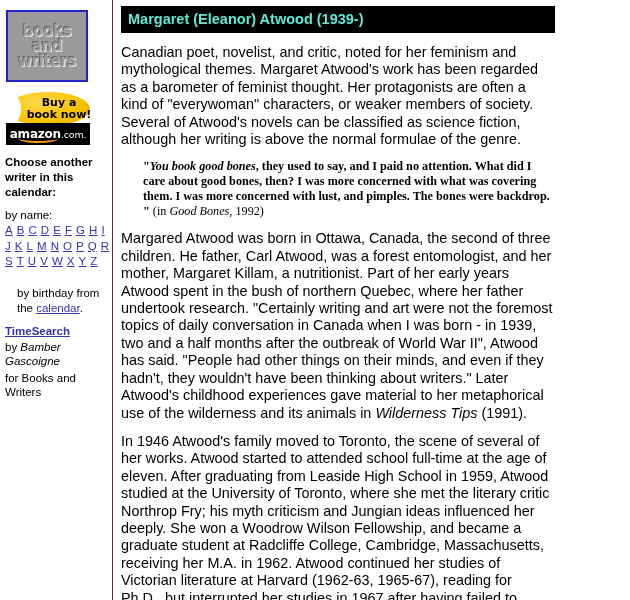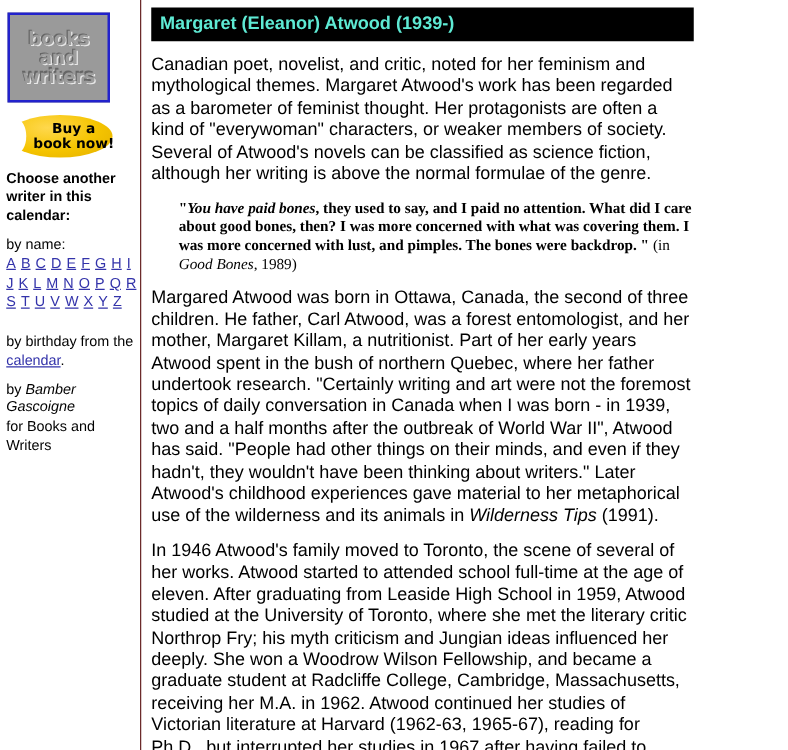--- a/index.html
+++ b/index.html
@@ -140,21 +140,21 @@
     line-height: 1.35;
     word-spacing: 1px;
   }
   .alpha a {
     color: #3333aa;
     text-decoration: underline;
     font-size: 11.5px;
     font-weight: normal;
   }
   .sb-para {
-    margin: 0 0 8px 1px;
+    margin: 0 0 8px 13px;
     font-size: 11.5px;
     line-height: 1.3;
   }
   .sb-para a, .sb-link {
     color: #3333aa;
     text-decoration: underline;
   }
   .sb-strong-link {
     font-weight: bold;
     color: #3333aa;
@@ -218,20 +218,24 @@
     <div class="logo-box">
       <div class="logo-line">books</div>
       <div class="logo-line">and</div>
       <div class="logo-line">writers</div>
     </div>
 
     <div class="amazon-badge">
       <div class="amz-oval">
         <div class="amz-l1">Buy a</div>
         <div class="amz-l2">book now!</div>
+      </div>
+      <div class="amz-bar">
+        <div class="amz-word"><b>amazon</b><span>.com.</span></div>
+        <div class="amz-swoosh"></div>
       </div>
     </div>
 
     <div class="sb-heading">Choose another writer in this calendar:</div>
 
     <div class="sb-label">by name:</div>
 
     <div class="alpha">
       <a href="#">A</a>
       <a href="#">B</a>
@@ -257,33 +261,34 @@
       <a href="#">V</a>
       <a href="#">W</a>
       <a href="#">X</a>
       <a href="#">Y</a>
       <a href="#">Z</a>
     </div>
 
     <div class="sb-para"><span>by birthday from the </span><a href="#" class="sb-link">calendar</a><span>.</span></div>
 
 
+    <div class="sb-block"><a href="#" class="sb-strong-link">TimeSearch</a></div>
     <div class="sb-block"><span>by </span><i>Bamber Gascoigne</i></div>
     <div class="sb-block">for Books and Writers</div>
 
   </div>
 
   <div class="divider"></div>
 
   <div class="main">
 
     <div class="title-bar">Margaret (Eleanor) Atwood (1939-)</div>
 
     <p class="body-p">Canadian poet, novelist, and critic, noted for her feminism and mythological themes. Margaret Atwood's work has been regarded as a barometer of feminist thought. Her protagonists are often a kind of "everywoman" characters, or weaker members of society. Several of Atwood's novels can be classified as science fiction, although her writing is above the normal formulae of the genre.</p>
 
-    <div class="quote"><span>"</span><span class="q-head">You have paid bones</span><span>, they used to say, and I paid no attention. What did I care about good bones, then? I was more concerned with what was covering them. I was more concerned with lust, and pimples. The bones were backdrop. "</span><span class="q-src"><span> (in </span><i>Good Bones</i><span>, 1989)</span></span></div>
+    <div class="quote"><span>"</span><span class="q-head">You book good bones</span><span>, they used to say, and I paid no attention. What did I care about good bones, then? I was more concerned with what was covering them. I was more concerned with lust, and pimples. The bones were backdrop. "</span><span class="q-src"><span> (in </span><i>Good Bones</i><span>, 1992)</span></span></div>
 
     <p class="body-p"><span>Margared Atwood was born in Ottawa, Canada, the second of three children. He father, Carl Atwood, was a forest entomologist, and her mother, Margaret Killam, a nutritionist. Part of her early years Atwood spent in the bush of northern Quebec, where her father undertook research. "Certainly writing and art were not the foremost topics of daily conversation in Canada when I was born - in 1939, two and a half months after the outbreak of World War II", Atwood has said. "People had other things on their minds, and even if they hadn't, they wouldn't have been thinking about writers." Later Atwood's childhood experiences gave material to her metaphorical use of the wilderness and its animals in </span><i class="ttl">Wilderness Tips</i><span> (1991).</span></p>
 
     <p class="body-p">In 1946 Atwood's family moved to Toronto, the scene of several of her works. Atwood started to attended school full-time at the age of eleven. After graduating from Leaside High School in 1959, Atwood studied at the University of Toronto, where she met the literary critic Northrop Fry; his myth criticism and Jungian ideas influenced her deeply. She won a Woodrow Wilson Fellowship, and became a graduate student at Radcliffe College, Cambridge, Massachusetts, receiving her M.A. in 1962. Atwood continued her studies of Victorian literature at Harvard (1962-63, 1965-67), reading for Ph.D., but interrupted her studies in 1967 after having failed to complete her dissertation on 'The English Metaphysical Romance.' For a period she worked for a market-research company in Toronto and taught English at the University of British Columbia in Vancouver (1964-65). Atwood has held a variety of academic posts and has been writer-in-residence at numerous Canadian and American universities. In 1967, she married James Polk, an American postgraduate student at Harvard; they divorced in 1973.</p>
 
   </div>
 </div>
 
 </body></html>

